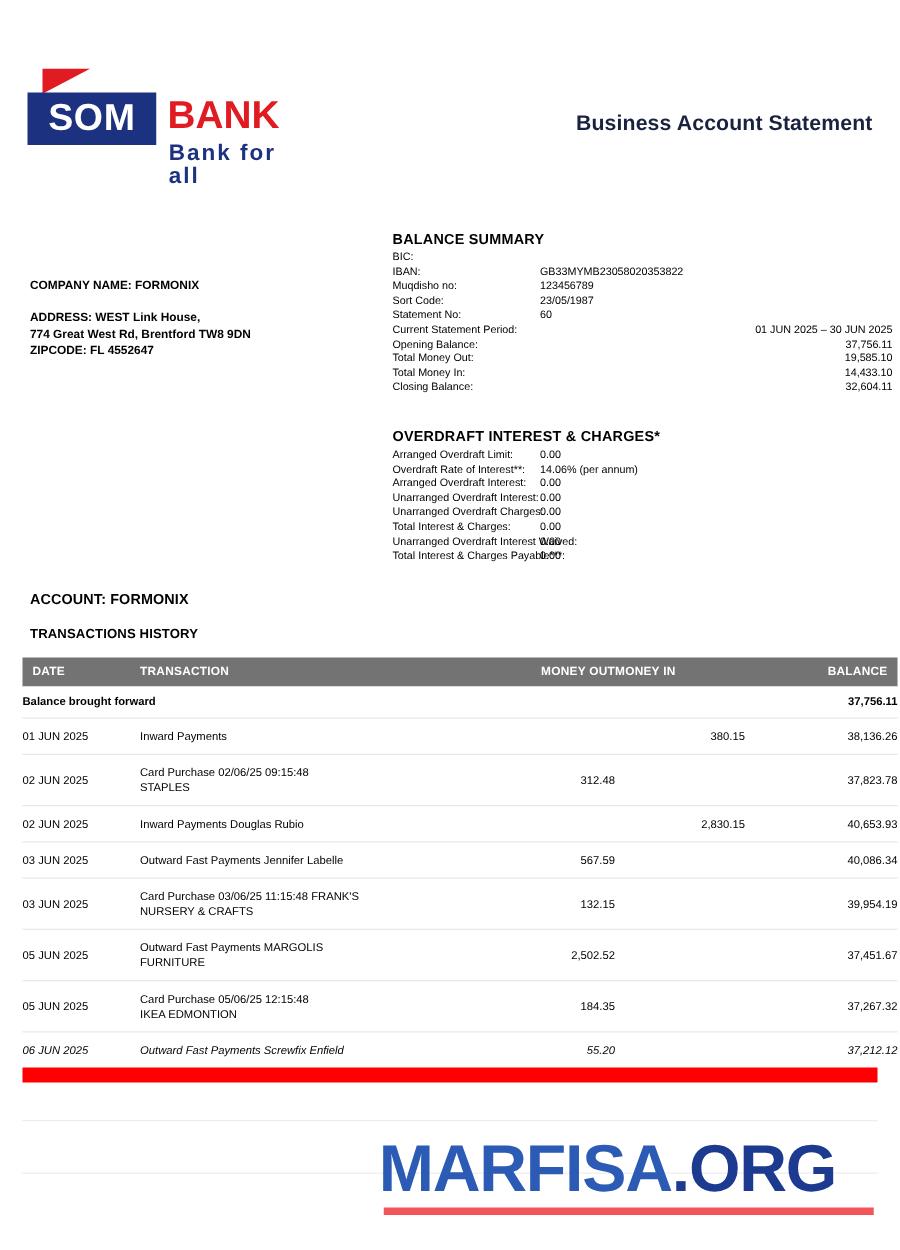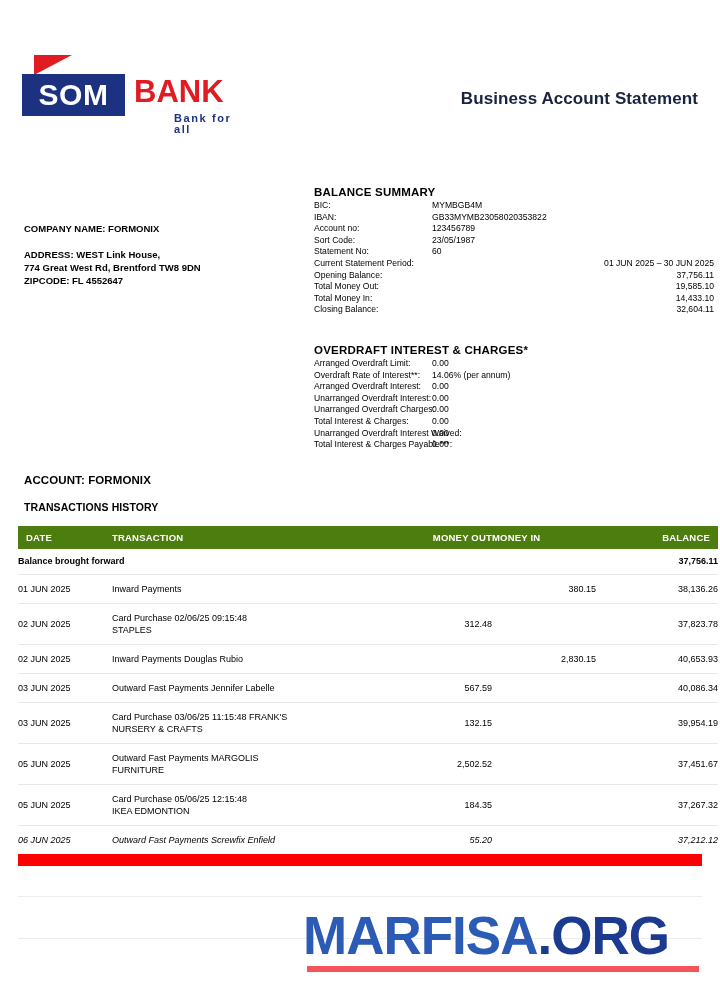--- a/index.html
+++ b/index.html
@@ -70,25 +70,24 @@
     font-size: 31px;
     font-weight: bold;
     letter-spacing: 0px;
     line-height: 1;
   }
   .logo-tagline {
     position: absolute;
     left: 113px;
     top: 58px;
     color: #1c3281;
-    font-size: 11px;
+    font-size: 18px;
     font-weight: bold;
     letter-spacing: 1.6px;
     line-height: 1;
-    margin-left: 39px;
   }
 
   
   .doc-title {
     position: absolute;
     right: 22px;
     top: 89px;
     font-size: 17px;
     font-weight: bold;
     color: #19223f;
@@ -181,21 +180,21 @@
   
   .tx-table {
     position: absolute;
     left: 18px;
     top: 526px;
     width: 684px;
     border-collapse: collapse;
     table-layout: fixed;
   }
   .tx-table thead th {
-    background: #4d7c0f;
+    background: #737373;
     color: #ffffff;
     font-size: 9.5px;
     font-weight: bold;
     letter-spacing: 0.2px;
     padding: 6px 0 6px 0;
     text-align: left;
     vertical-align: middle;
   }
   .col-date   { width: 86px;  padding-left: 8px !important; }
   .col-desc   { width: 268px; }
@@ -286,28 +285,27 @@
     <div>ADDRESS: WEST Link House,</div>
     <div>774 Great West Rd, Brentford TW8 9DN</div>
     <div>ZIPCODE: FL 4552647</div>
   </div>
 
   <div class="summary">
     <div class="sec-title">BALANCE SUMMARY</div>
     <div id="summary-rows">
         <div class="kv-row">
           <span class="kv-label">BIC:</span>
-          <span class="kv-val-left">MYMBGB4M</span>
         </div>
         <div class="kv-row">
           <span class="kv-label">IBAN:</span>
           <span class="kv-val-left">GB33MYMB23058020353822</span>
         </div>
         <div class="kv-row">
-          <span class="kv-label">Account no:</span>
+          <span class="kv-label">Muqdisho no:</span>
           <span class="kv-val-left">123456789</span>
         </div>
         <div class="kv-row">
           <span class="kv-label">Sort Code:</span>
           <span class="kv-val-left">23/05/1987</span>
         </div>
         <div class="kv-row">
           <span class="kv-label">Statement No:</span>
           <span class="kv-val-left">60</span>
         </div>

